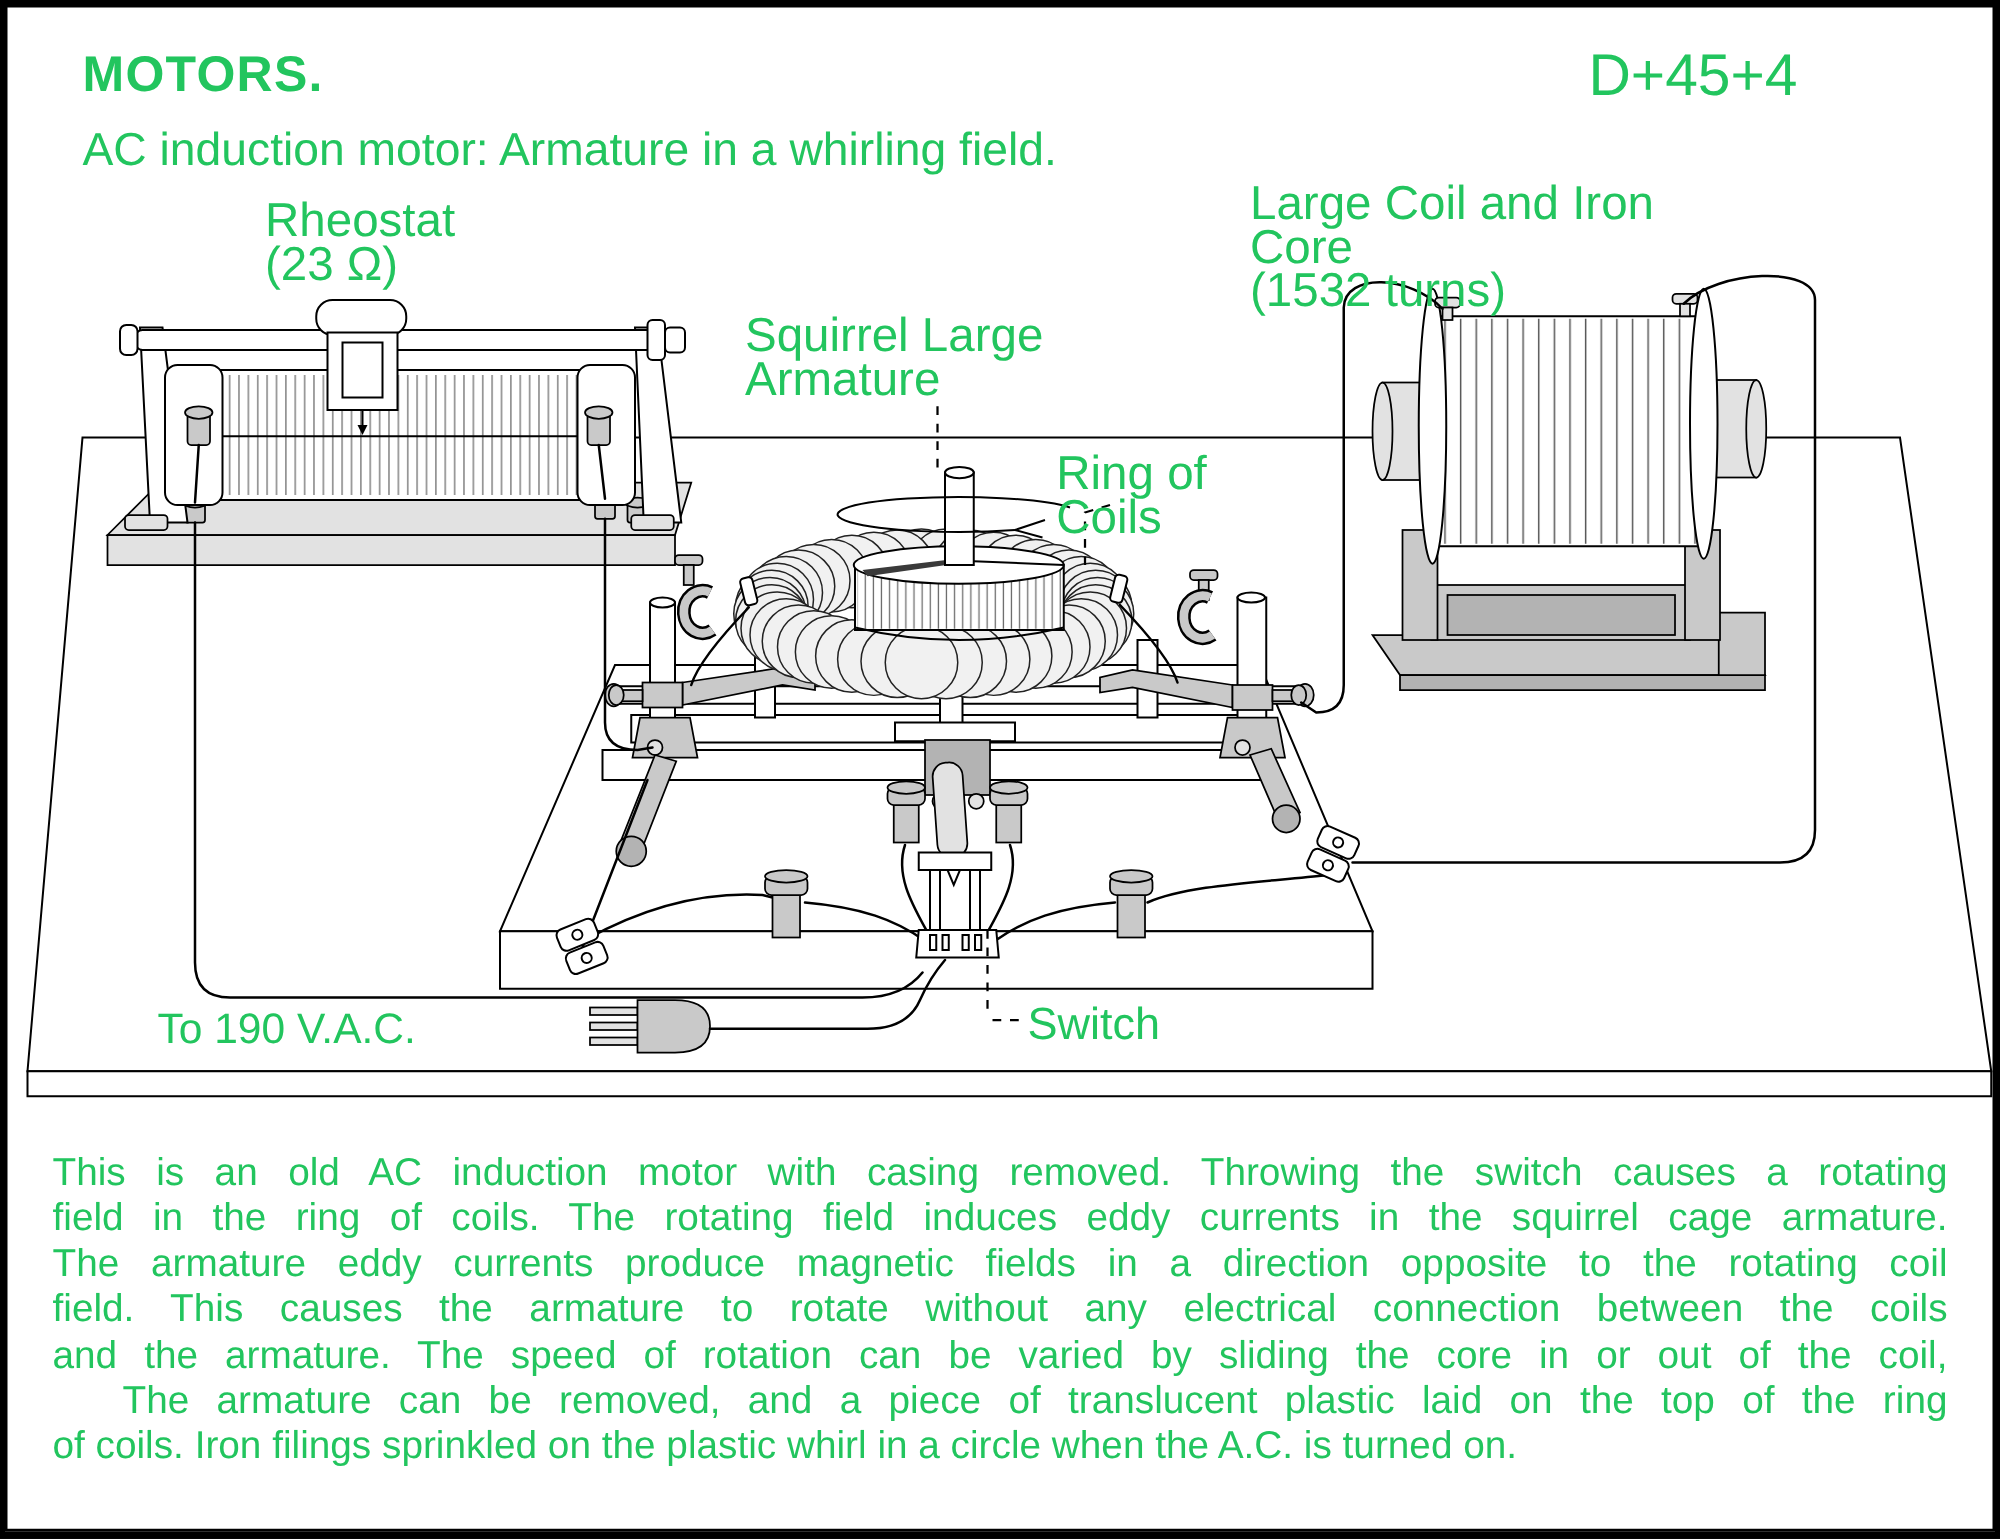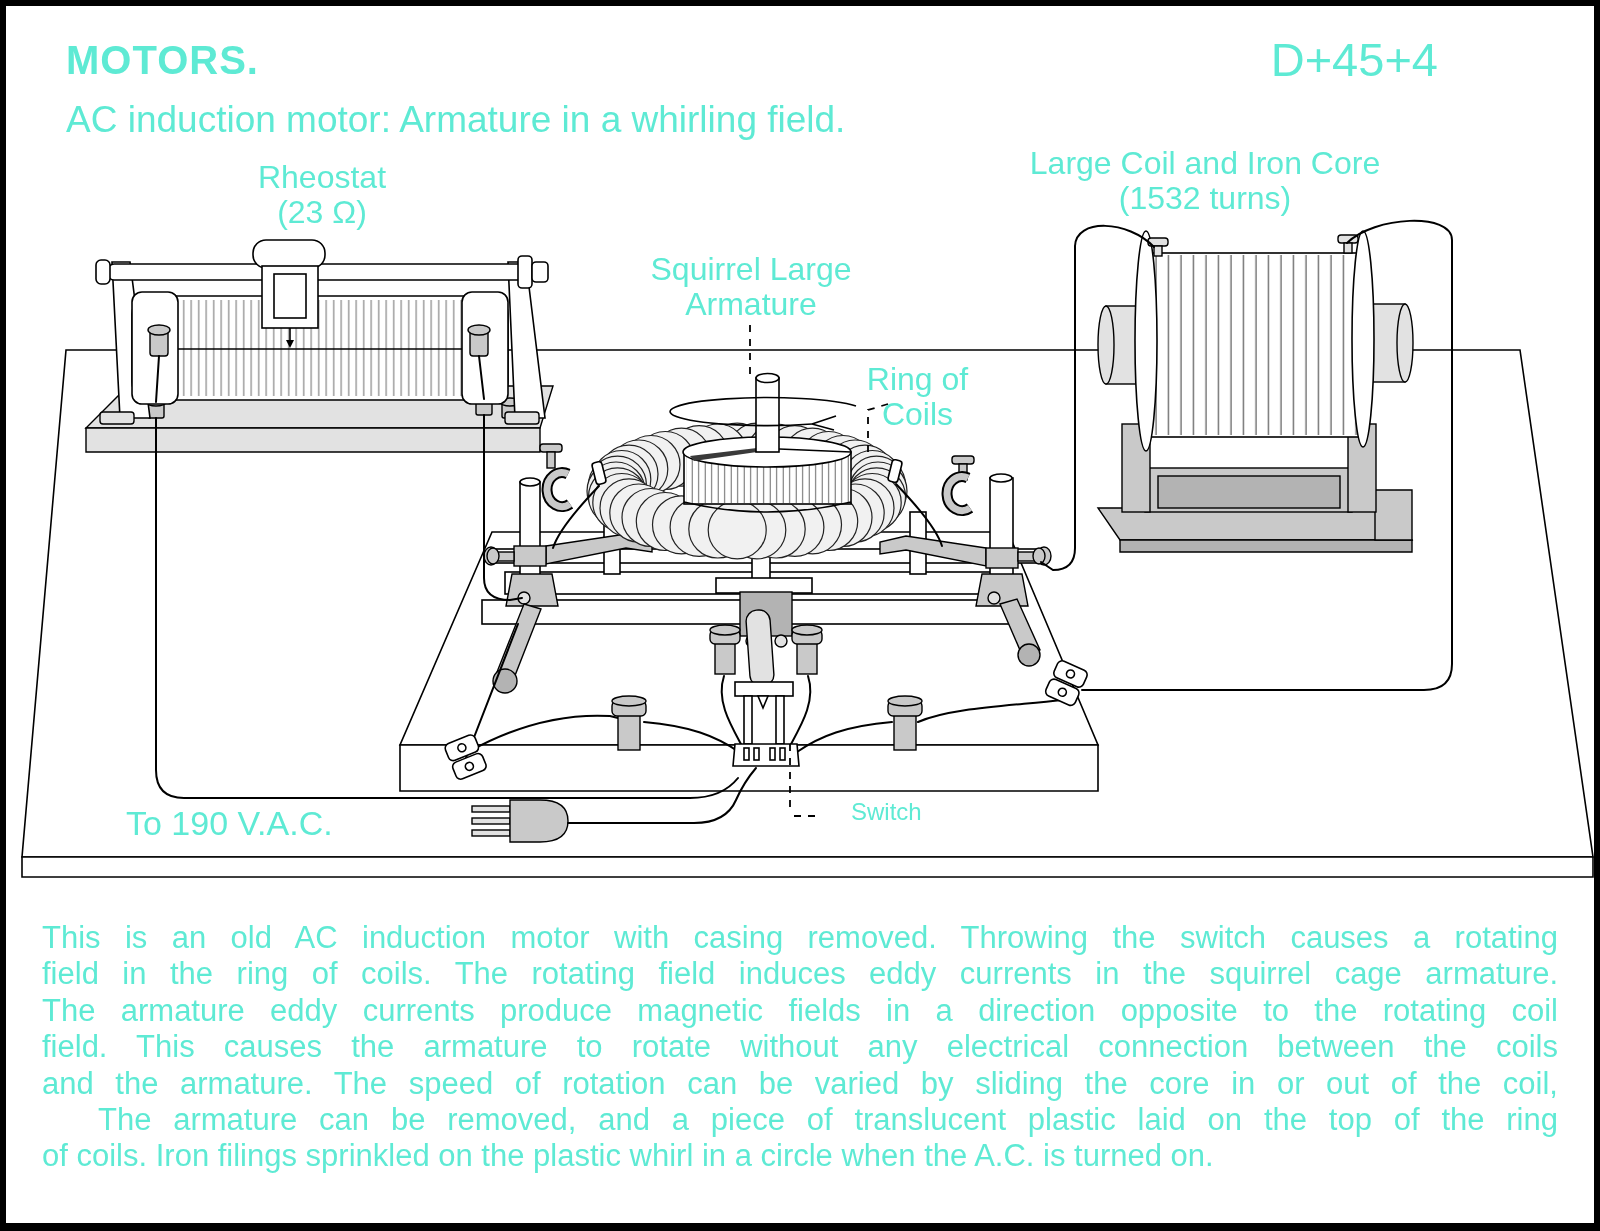--- a/index.html
+++ b/index.html
@@ -1,29 +1,29 @@
 <!DOCTYPE html>
 <html><head>
 <meta charset="utf-8">
 <style>
   html,body{margin:0;padding:0;background:#000;}
   .stage{position:relative;width:1600px;height:1231px;background:#000;overflow:hidden;
-         font-family:"Liberation Sans", sans-serif;color:#5eead4;}
+         font-family:"Liberation Sans", sans-serif;color:#22c55e;}
   .page{position:absolute;left:4px;top:4px;right:4px;bottom:6px;background:#fff;border:2px solid #000;}
   .abs{position:absolute;}
   .ttl{left:66px;top:38px;font-size:40px;font-weight:bold;letter-spacing:1px;}
   .code{right:162px;top:32px;font-size:47px;font-weight:normal;}
   .sub{left:66px;top:99px;font-size:37px;}
-  .lbl{font-size:32px;line-height:35px;text-align:center;}
+  .lbl{font-size:38px;line-height:35px;}
   .lbl-rheostat{left:212px;top:160px;width:220px;}
   .lbl-coil{left:1000px;top:146px;width:410px;}
   .lbl-armature{left:596px;top:252px;width:310px;}
   .lbl-ring{left:845px;top:362px;width:145px;}
   .lbl-vac{left:126px;top:804px;font-size:34px;}
-  .lbl-switch{left:822px;top:798px;font-size:24px;margin-left:29px;}
+  .lbl-switch{left:822px;top:798px;font-size:36px;}
   .caption{left:42px;top:920px;width:1516px;}
   .cap-line{font-size:31px;line-height:36.4px;text-align:justify;text-align-last:justify;}
   .cap-last{text-align-last:left;}
   .cap-indent{padding-left:56px;}
   svg{position:absolute;left:0;top:0;}
   .ln{fill:none;stroke:#000;stroke-width:1.6;}
   .wh{fill:#fff;stroke:#000;stroke-width:1.6;}
   .gy{fill:#c9c9c9;stroke:#000;stroke-width:1.4;}
   .gy2{fill:#e2e2e2;stroke:#000;stroke-width:1.4;}
   .gy3{fill:#b3b3b3;stroke:#000;stroke-width:1.4;}

